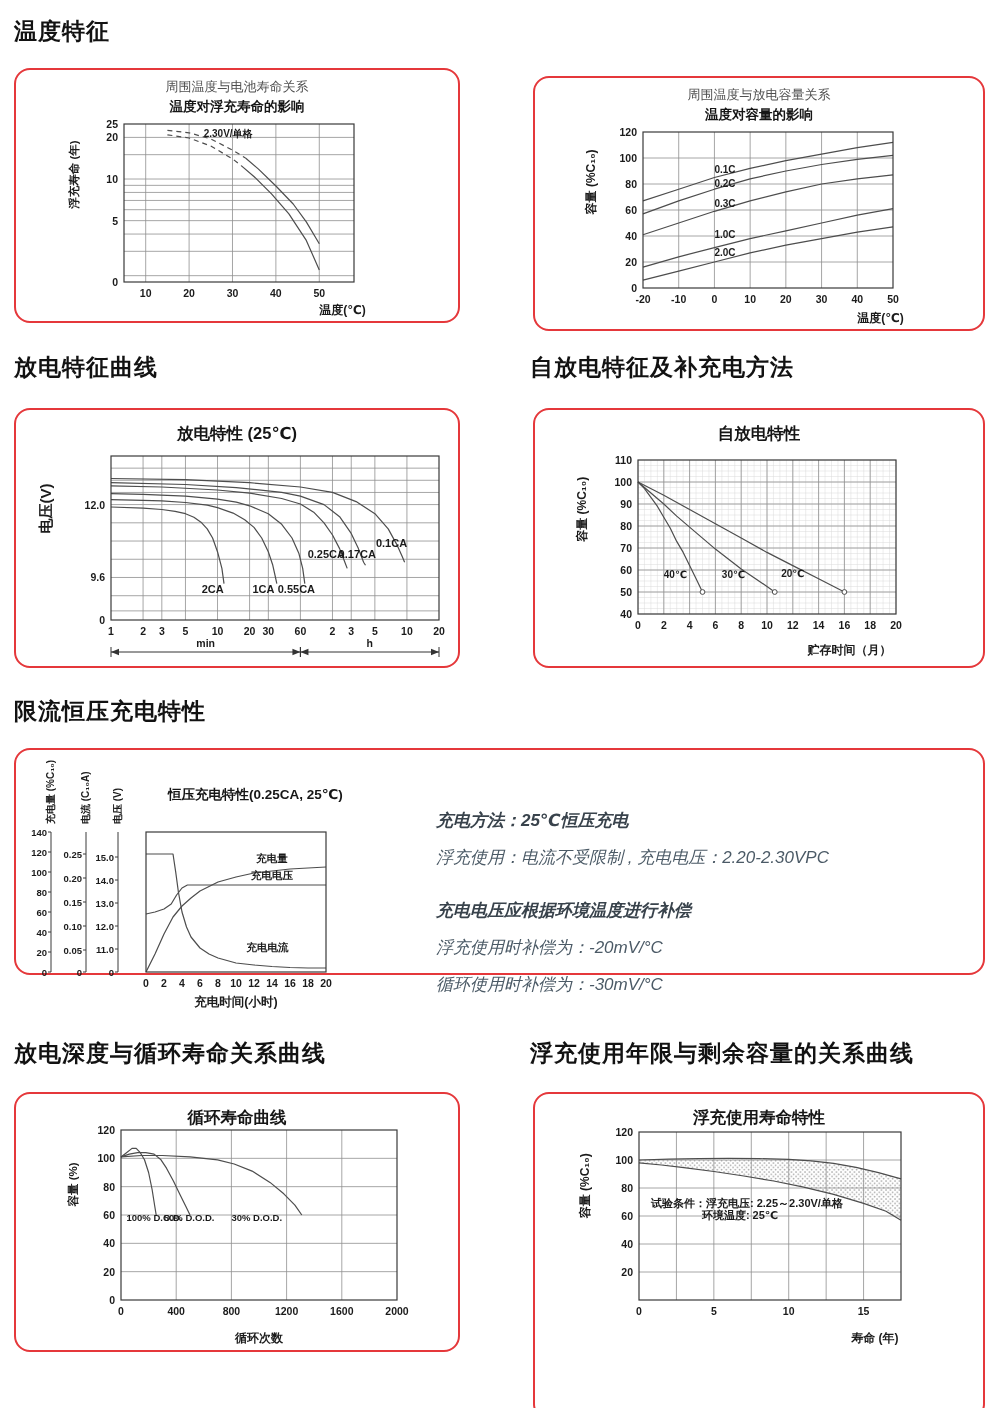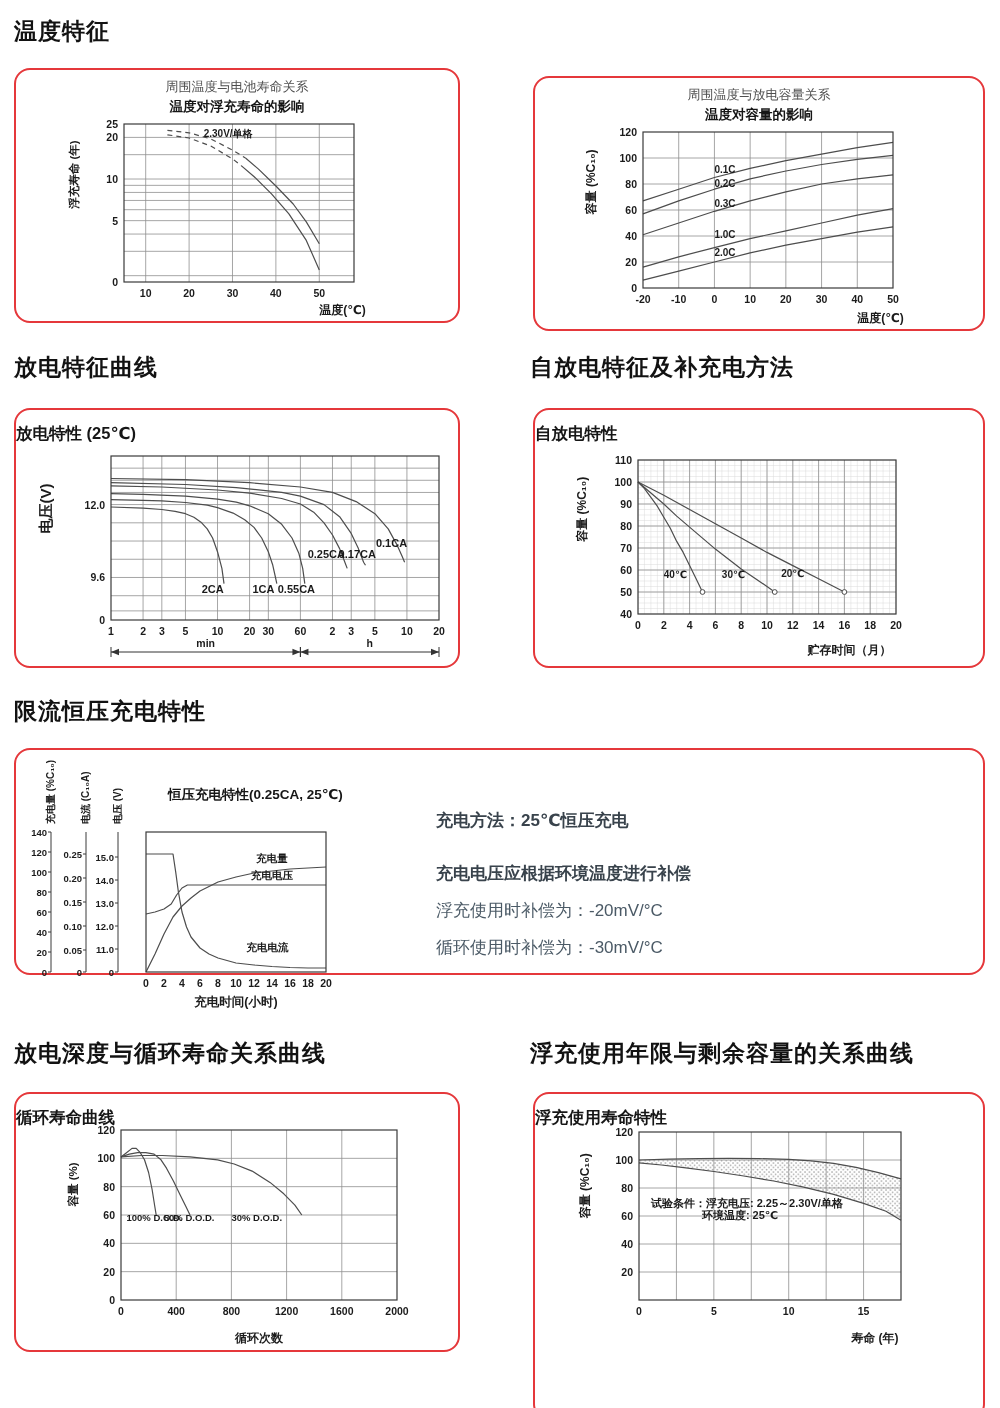--- a/index.html
+++ b/index.html
@@ -3,24 +3,24 @@
 <meta charset="utf-8">
 <style>
   html,body{margin:0;padding:0;background:#ffffff;}
   body{font-family:"Liberation Sans","DejaVu Sans",sans-serif;}
   .page{position:relative;width:1000px;height:1408px;background:#fff;overflow:hidden;}
   .sec-heading{position:absolute;font-size:23px;font-weight:700;color:#121212;letter-spacing:1px;white-space:nowrap;}
   .card{position:absolute;border:2px solid #e5383b;border-radius:16px;background:#fff;box-sizing:border-box;}
   .card svg{position:absolute;}
   .card-title{position:relative;text-align:center;margin-top:8px;font-size:13px;color:#4f4f4f;}
   .card-subtitle{position:relative;text-align:center;font-size:13.5px;font-weight:700;color:#161616;margin-top:2px;}
-  .card-title--strong{position:relative;text-align:left;margin-top:13px;font-size:16.5px;font-weight:700;color:#161616;}
+  .card-title--strong{position:relative;text-align:center;margin-top:13px;font-size:16.5px;font-weight:700;color:#161616;}
   .chart-title-overlay{position:absolute;left:152px;top:36px;font-size:13.5px;font-weight:700;color:#161616;white-space:nowrap;}
   .charge-text{position:absolute;left:420px;top:52px;font-size:17px;color:#4b5a66;white-space:nowrap;}
-  .charge-text .line{line-height:37px;}
+  .charge-text .line{line-height:37px;font-style:italic;}
   .charge-text .lead{font-weight:700;color:#39434c;}
   .charge-text .lead2{margin-top:16px;}
   svg text{font-family:"Liberation Sans","DejaVu Sans",sans-serif;}
 </style>
 </head>
 <body>
 
 <div class="page">
 
   <div class="sec-heading" style="left:14px;top:16px">温度特征</div>
@@ -372,20 +372,21 @@
         <line x1="97" y1="103" x2="100" y2="103" stroke="#3a3a3a" stroke-width="1"></line>
         <text x="96" y="106.5" text-anchor="end" font-size="9.5" font-weight="700" fill="#1b1b1b">15.0</text>
         <text x="103" y="70" text-anchor="start" font-size="10" font-weight="700" fill="#1b1b1b" transform="rotate(-90 103 70)">电压 (V)</text>
         <text x="218" y="252" text-anchor="middle" font-size="12.5" font-weight="700" fill="#1b1b1b">充电时间(小时)</text>
         <text x="254" y="108" text-anchor="middle" font-size="10.5" font-weight="700" fill="#1b1b1b">充电量</text>
         <text x="254" y="125" text-anchor="middle" font-size="10.5" font-weight="700" fill="#1b1b1b">充电电压</text>
         <text x="249.5" y="197" text-anchor="middle" font-size="10.5" font-weight="700" fill="#1b1b1b">充电电流</text>
       </svg>
     <div class="charge-text">
       <div class="line lead">充电方法：25℃恒压充电</div>
+      <div class="line">浮充使用：电流不受限制 , 充电电压：2.20-2.30VPC</div>
       <div class="line lead lead2">充电电压应根据环境温度进行补偿</div>
       <div class="line">浮充使用时补偿为：-20mV/°C</div>
       <div class="line">循环使用时补偿为：-30mV/°C</div>
     </div>
   </div>
 
   <div class="card" style="left:14px;top:1092px;width:446px;height:260px">
     <div class="card-title--strong">循环寿命曲线</div>
     <svg width="436" height="224" style="left:5px;top:30px">
         <line x1="155.2" y1="6" x2="155.2" y2="176" stroke="#8f8f8f" stroke-width="0.8"></line>

